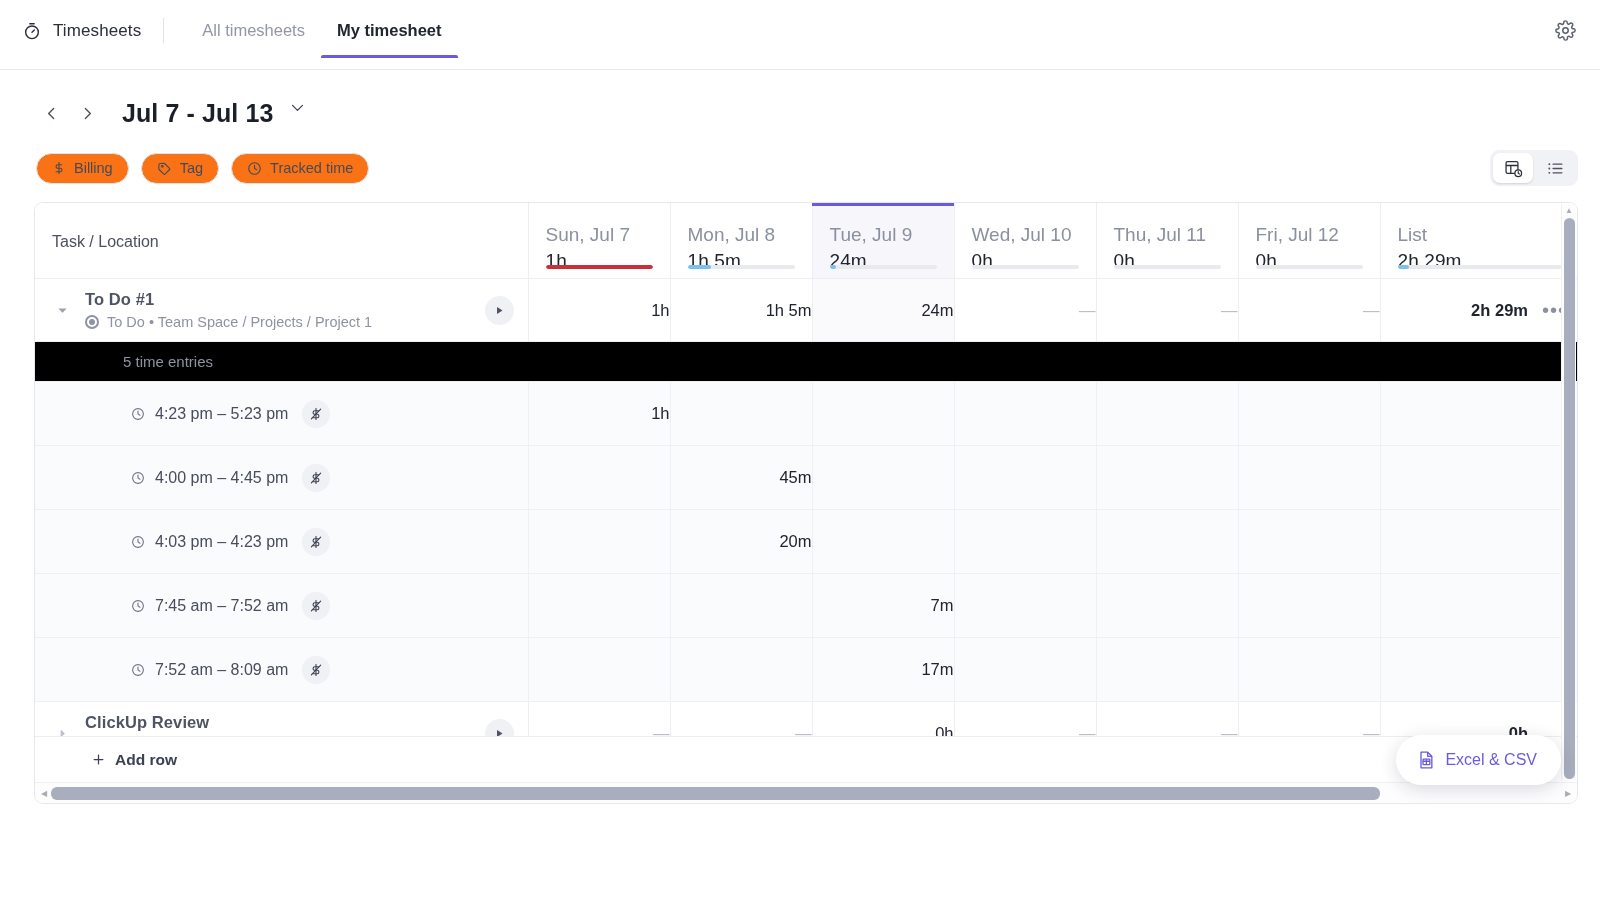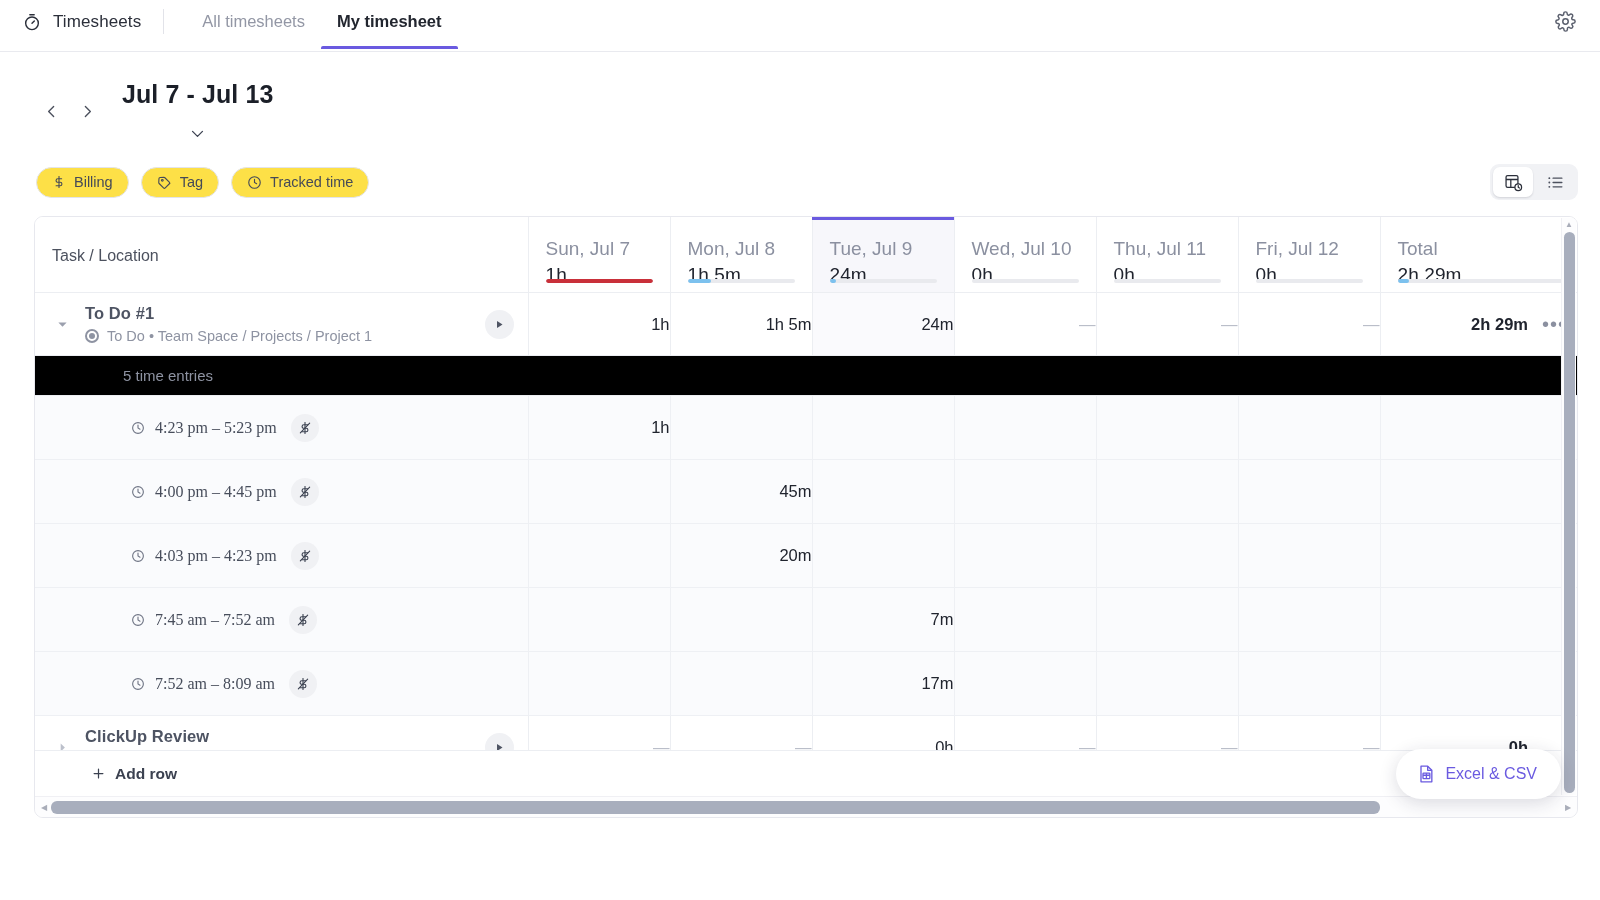--- a/index.html
+++ b/index.html
@@ -6,21 +6,21 @@
   html, body {
     width: 1600px; height: 900px;
     font-family: "Liberation Sans", sans-serif;
     background: #ffffff;
     color: #1f2430;
     overflow: hidden;
   }
 
   
   .topbar {
-    height: 52px;
+    height: 70px;
     display: flex;
     align-items: center;
     border-bottom: 1px solid #e9eaef;
     padding: 0 18px 8px 22px;
     position: relative;
   }
   .brand { display: flex; align-items: center; gap: 11px; padding-right: 22px; }
   .brand-label { font-size: 17px; color: #2b2f3a; letter-spacing: .1px; }
   .vdivider { width: 1px; height: 25px; background: #e2e3e9; }
   .tabs { display: flex; align-items: stretch; height: 53px; margin-left: 22px; }
@@ -48,36 +48,36 @@
   .datenav {
     display: flex; align-items: center; gap: 6px;
     padding: 28px 0 0 36px;
   }
   .navarrow {
     width: 30px; height: 30px; border-radius: 6px;
     display: flex; align-items: center; justify-content: center;
     cursor: pointer; color: #4a4f5c;
   }
   .daterange {
-    display: flex; align-items: center; gap: 16px;
-    margin-left: 14px; cursor: pointer; flex-direction: column;
+    display: flex; gap: 16px;
+    margin-left: 14px; cursor: pointer;
   }
   .daterange-text { font-size: 25px; font-weight: bold; color: #1b1f28; letter-spacing: .1px; }
 
   
   .filters {
     display: flex; align-items: center;
     padding: 22px 22px 0 36px;
   }
   .pill {
     display: flex; align-items: center; gap: 8px;
     height: 31px; padding: 0 15px;
     border: 1px solid #e3e4ea; border-radius: 16px;
     font-size: 14.5px; color: #454a57;
-    margin-right: 12px; cursor: pointer; background: #fde047;
+    margin-right: 12px; cursor: pointer; background: #f97316;
   }
   .viewtoggle {
     margin-left: auto;
     display: flex; align-items: center;
     background: #f1f2f5; border-radius: 9px; padding: 3px;
     gap: 2px;
   }
   .viewbtn {
     width: 40px; height: 30px; border-radius: 7px;
     display: flex; align-items: center; justify-content: center;
@@ -174,21 +174,21 @@
 
   
   tr.entryrow td {
     border-bottom: 1px solid #eef0f4;
     border-left: 1px solid #eef0f4;
     height: 63px; padding: 0;
     background: #fafbfd;
   }
   tr.entryrow td.first { border-left: none; }
   .entrycell { display: flex; align-items: center; padding: 0 16px 0 96px; height: 63px; gap: 14px; }
-  .entrytime { font-size: 16px; color: #474d5b; display: flex; align-items: center; gap: 10px; font-family: Liberation Serif, serif; }
+  .entrytime { font-size: 16px; color: #474d5b; display: flex; align-items: center; gap: 10px; }
   .billbtn {
     width: 28px; height: 28px; border-radius: 50%;
     background: #f0f1f4; display: flex; align-items: center; justify-content: center;
     cursor: pointer;
   }
 
   
   .addrow {
     position: absolute; left: 0; right: 0; bottom: 21px;
     height: 46px; display: flex; 
@@ -401,21 +401,21 @@
         <div class="hcell">
           <div class="h-title">Fri, Jul 12</div>
           <div class="h-total">0h</div>
           <div class="bar">
                 <i style="width:0%;background:#7cc1ee"></i>
               </div>
         </div>
       </th>
       <th>
         <div class="hcell">
-          <div class="h-title">Total</div>
+          <div class="h-title">List</div>
           <div class="h-total">2h 29m</div>
           <div class="bar">
                 <i style="width:7%;background:#7cc1ee"></i>
               </div>
         </div>
       </th>
     </tr>
 
     <tr class="taskrow">
       <td class="first">

